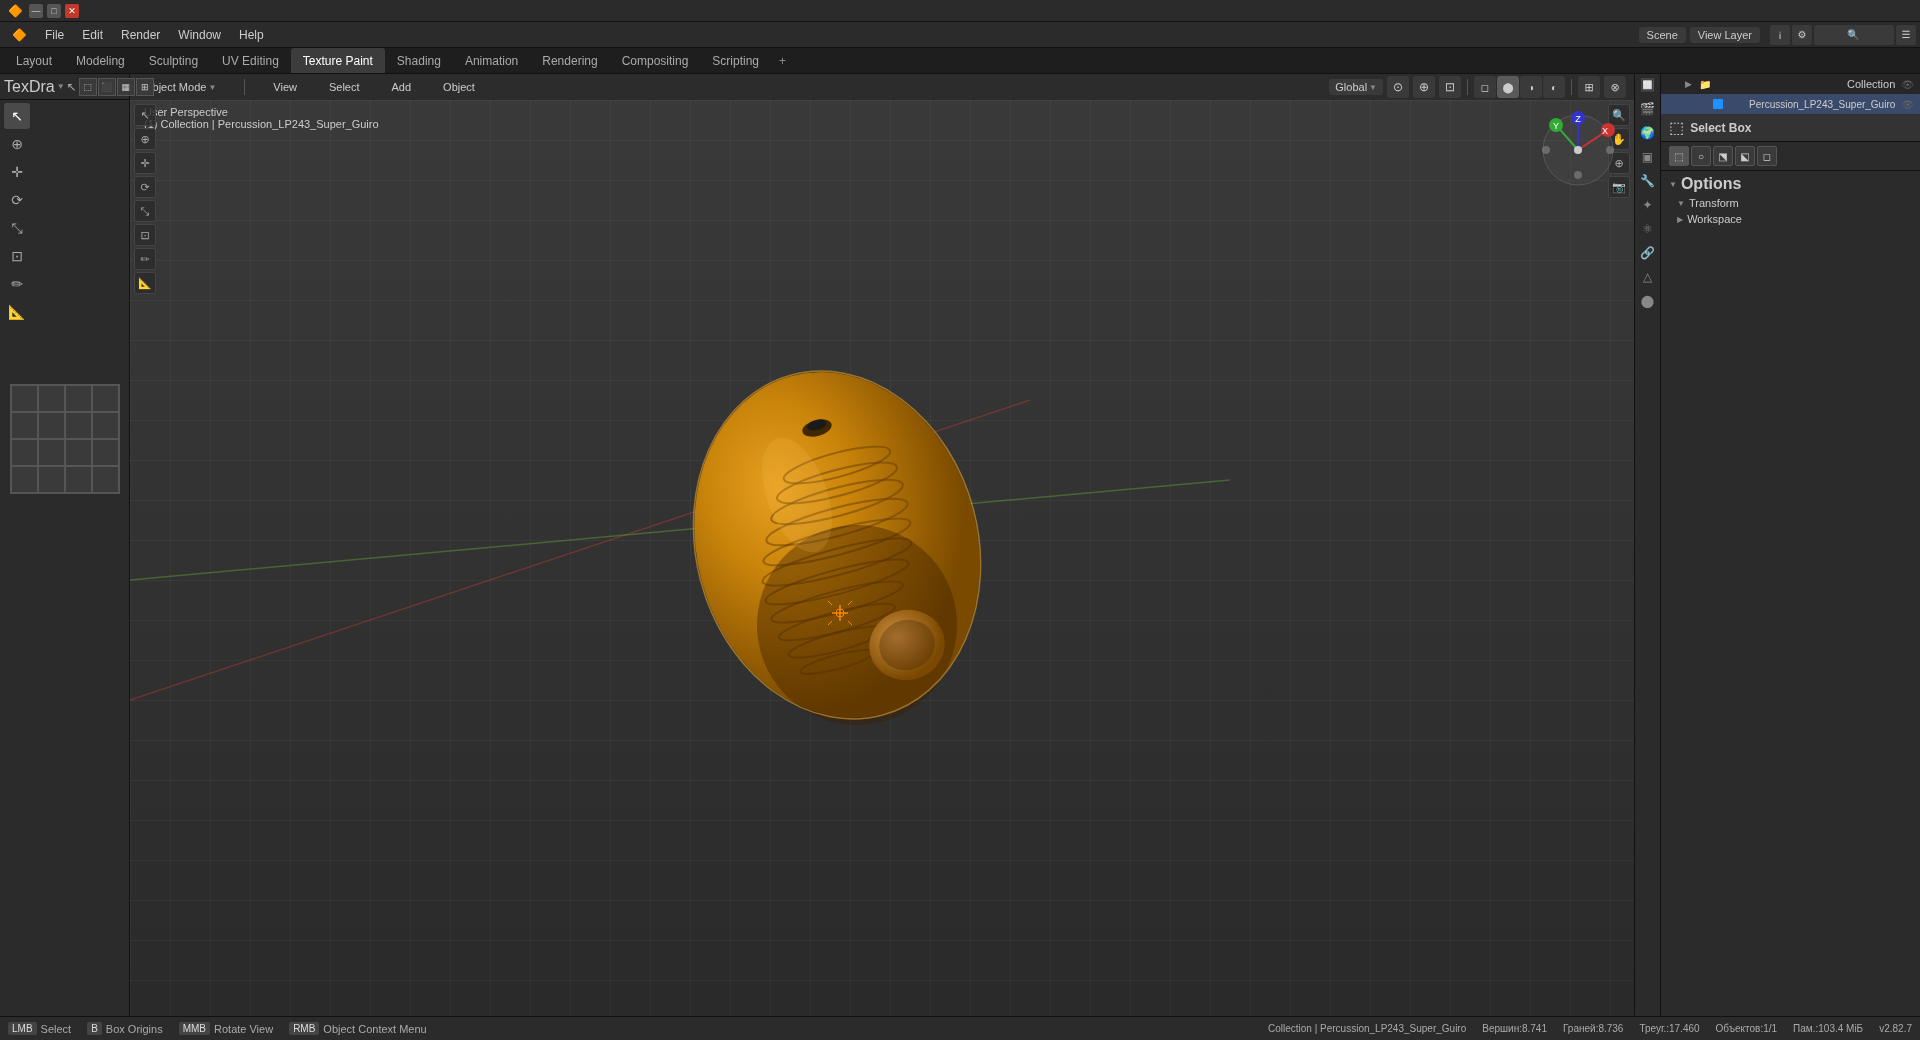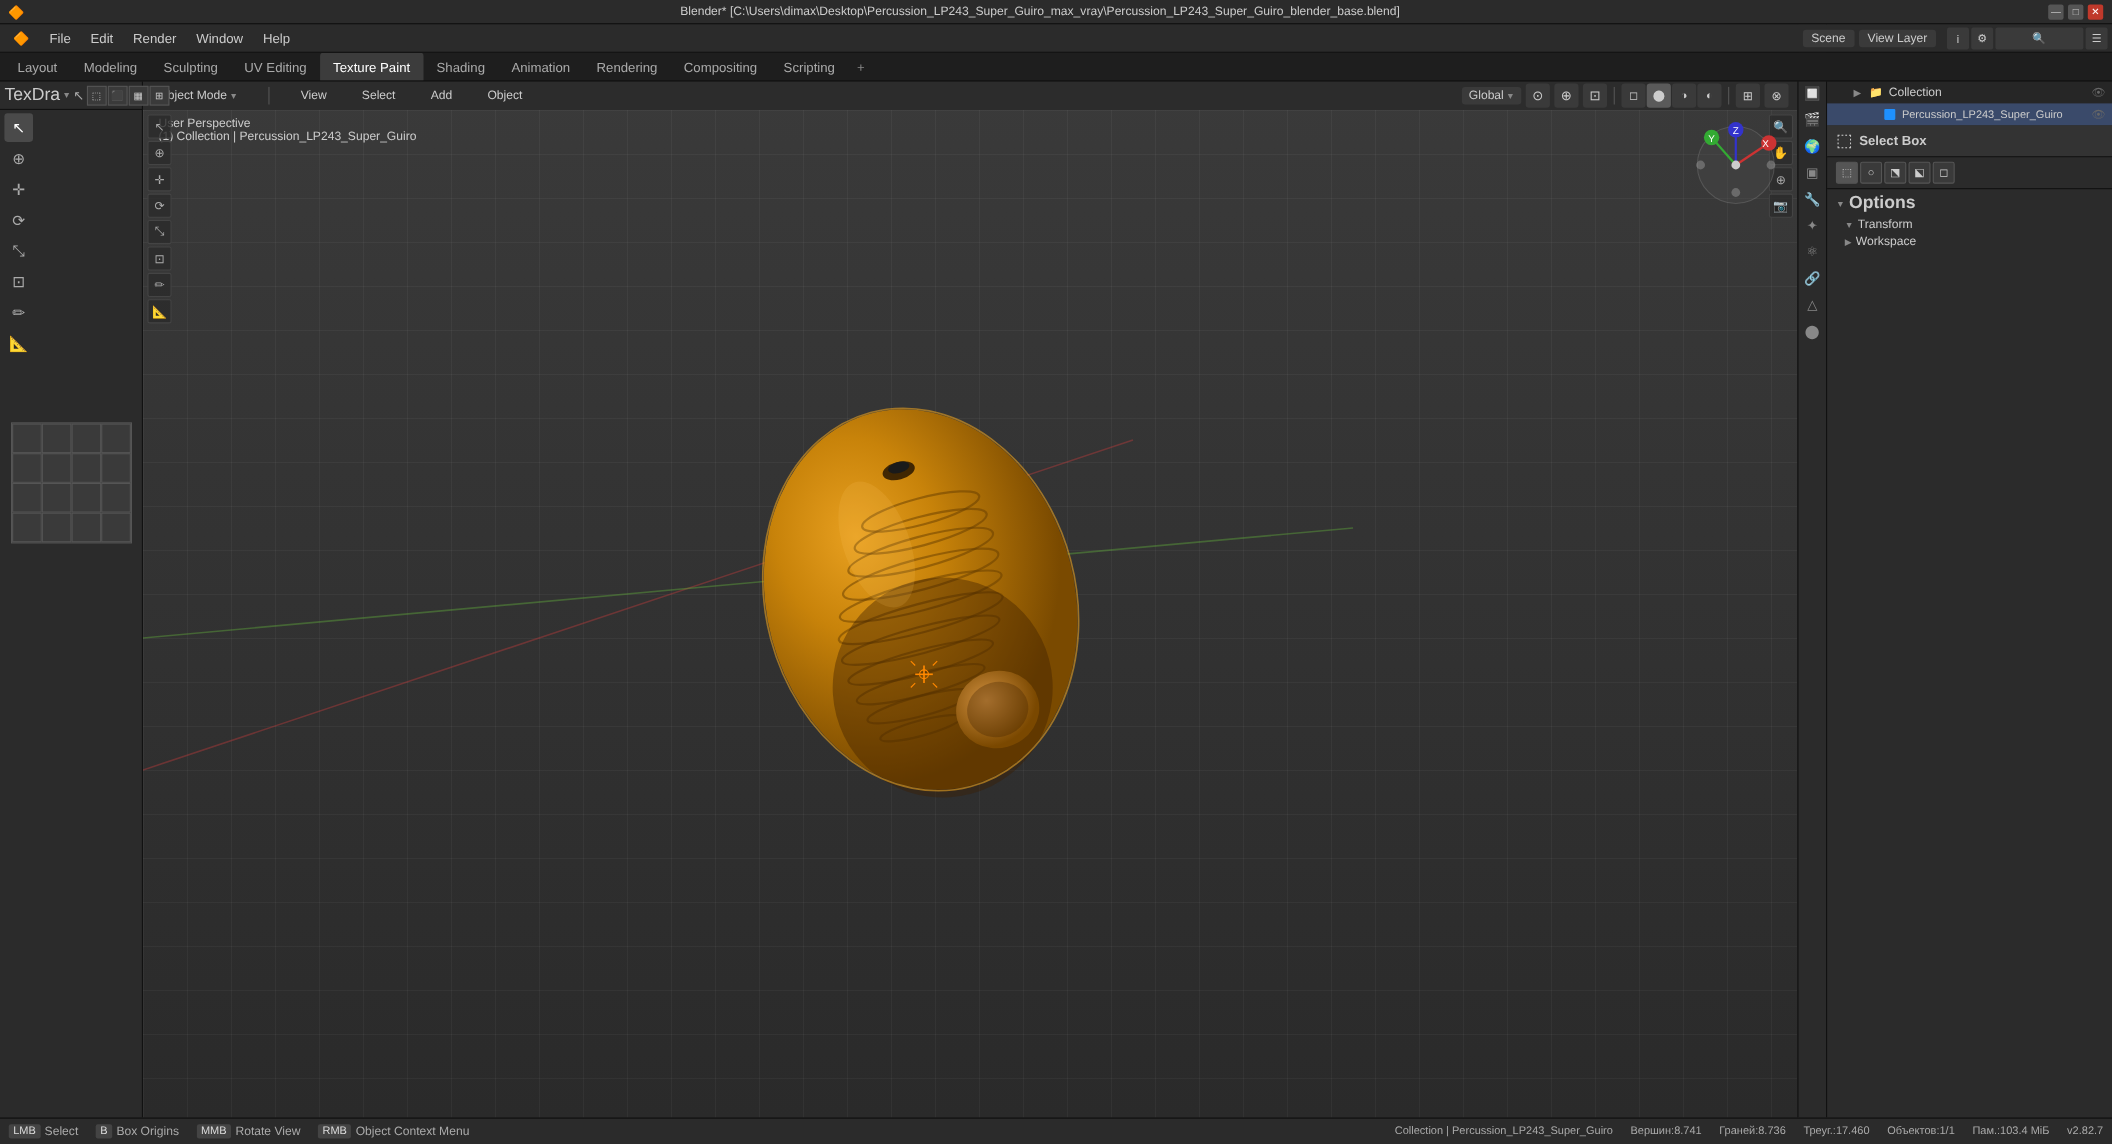--- a/index.html
+++ b/index.html
@@ -209,21 +209,21 @@
       display: flex;
       align-items: center;
       padding: 0 6px;
       gap: 4px;
       cursor: pointer;
       font-size: 11px;
     }
     .tree-item.selected { background: #3a4a6a; }
     .tree-arrow { color: #888; font-size: 9px; width: 10px; }
     .tree-icon { font-size: 10px; width: 14px; text-align: center; }
-    .tree-label { flex: 1; color: #ccc; }
+    .tree-label { flex: 1; color: #ccc; text-align: right; }
     .tree-vis { color: #666; font-size: 10px; margin-left: 2px; }
 
     
     #props-icons {
       position: absolute;
       right: 260px;
       top: 22px;
       width: 26px;
       bottom: 24px;
       background: #2b2b2b;
@@ -447,21 +447,20 @@
       font-size: 12px;
       color: #ccc;
       font-weight: bold;
     }
   </style>
 </head>
 <body>
 
 <div id="titlebar">
   <span class="blender-logo">🔶</span>
-  <span class="title">Blender* [C:\Users\dimax\Desktop\Percussion_LP243_Super_Guiro_max_vray\Percussion_LP243_Super_Guiro_blender_base.blend]</span>
   <div class="win-controls">
     <div class="win-btn minimize">—</div>
     <div class="win-btn maximize">□</div>
     <div class="win-btn close">✕</div>
   </div>
 </div>
 
 <div id="menubar">
   <div class="menu-item">🔶</div>
   <div class="menu-item">File</div>

